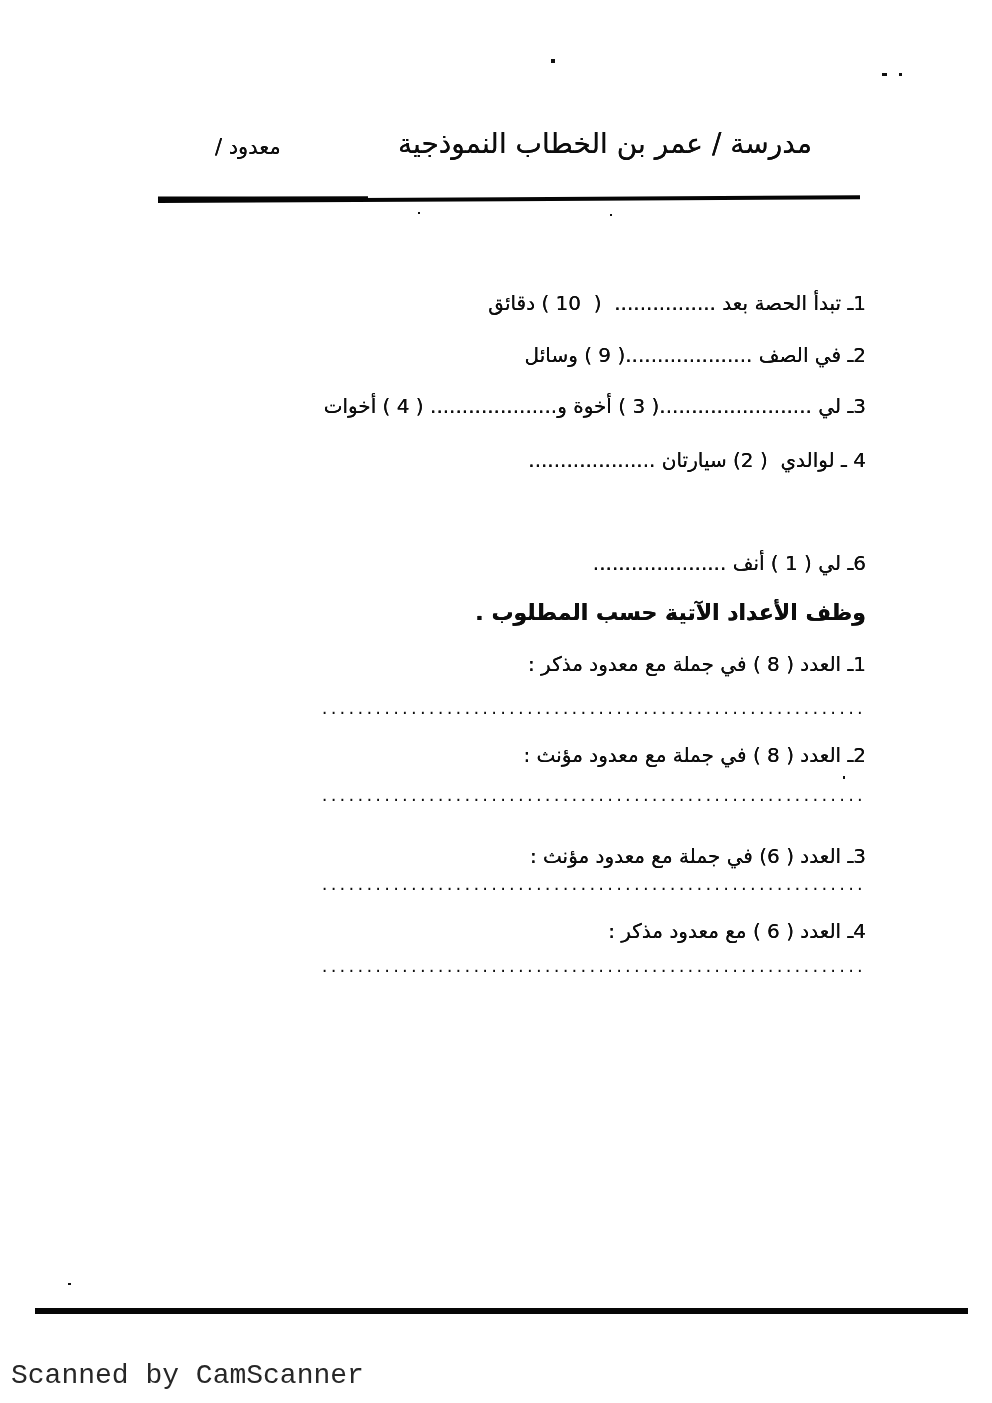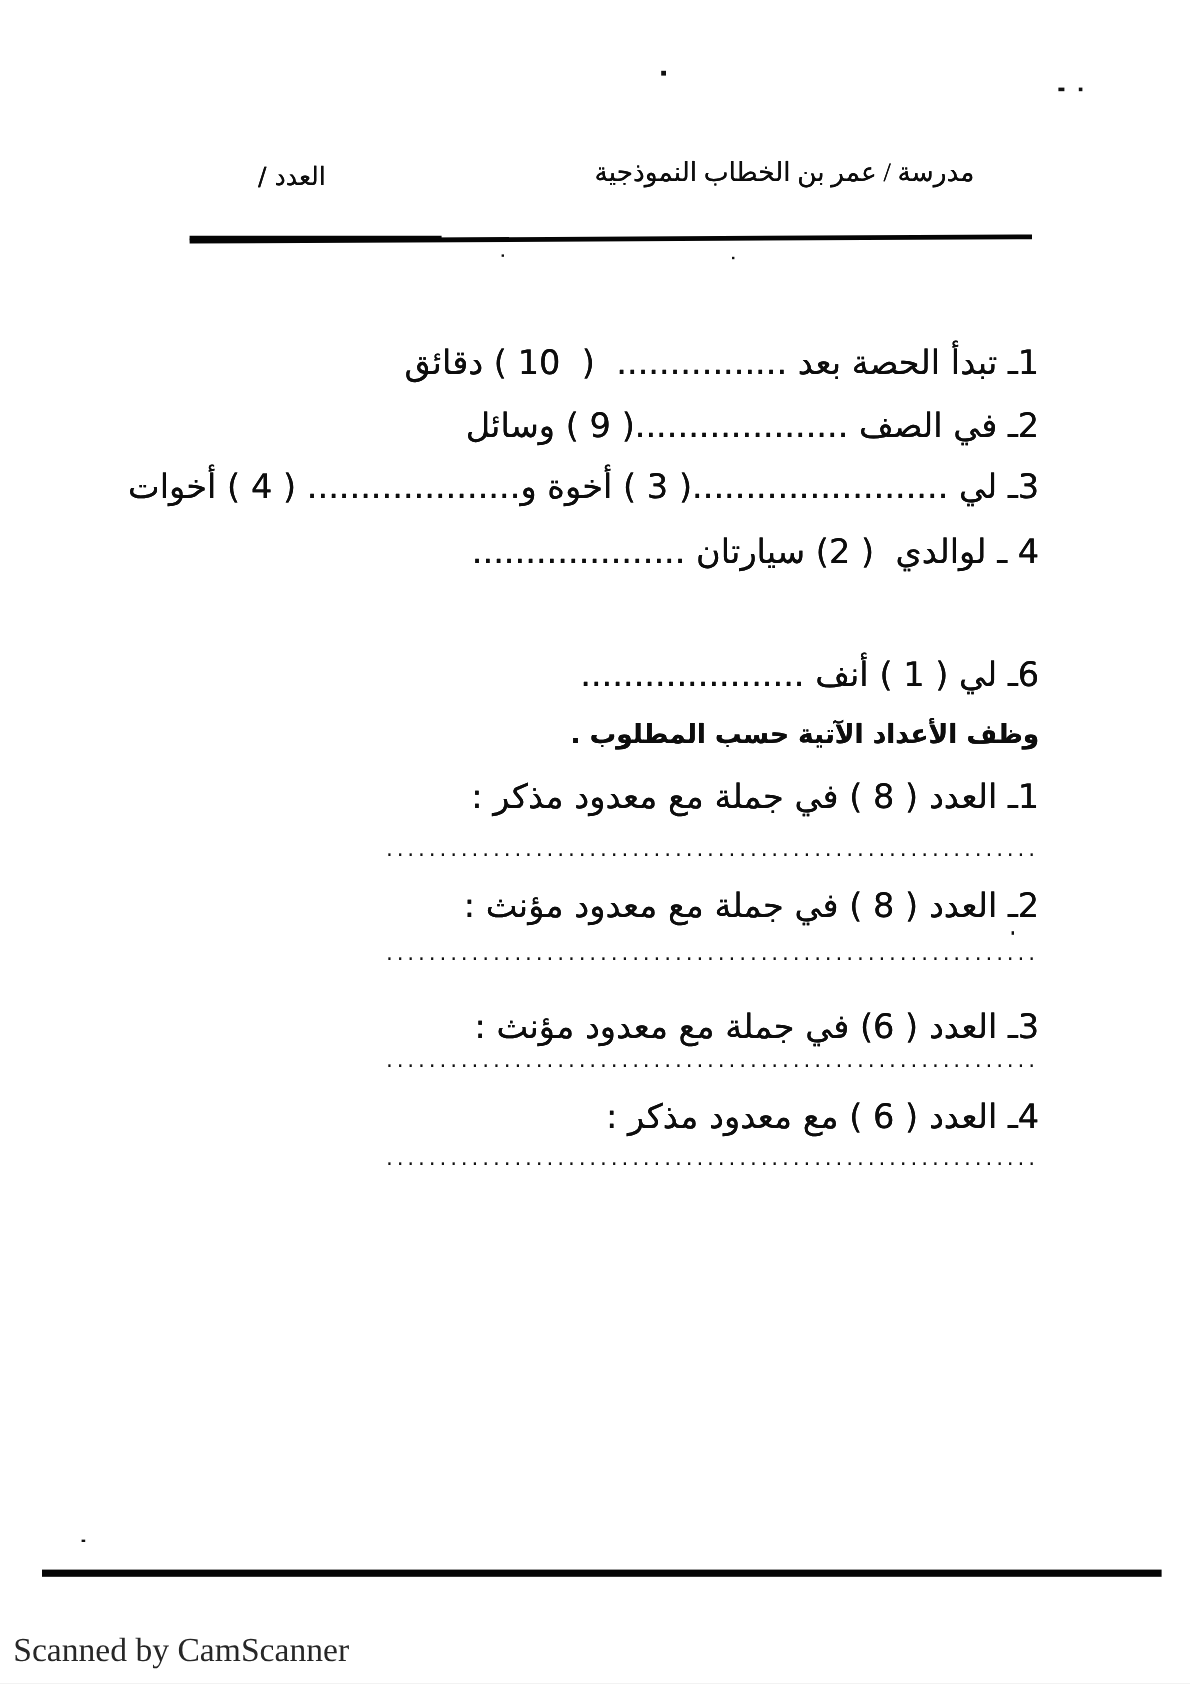--- a/index.html
+++ b/index.html
@@ -14,30 +14,29 @@
     margin: 0 auto;
     background: #ffffff;
     overflow: hidden;
     font-family: "DejaVu Sans", sans-serif;
     color: #0d0d0d;
   }
   .row {
     position: absolute;
     direction: rtl;
     white-space: pre;
-    font-size: 28px;
+    font-size: 20px;
     line-height: 26px;
     color: #0d0d0d;
     text-shadow: 0 0 0.5px #000;
   }
   .header-school {
     top: 131px;
     right: 180px;
-    font-size: 22px;
-    font-family: Liberation Serif, serif;
+    font-size: 28px;
   }
   .header-class {
     top: 134px;
     left: 215px;
     right: auto;
     font-size: 21px;
   }
   .divider {
     position: absolute;
     top: 199px;
@@ -91,21 +90,21 @@
     top: 1308px;
     left: 35px;
     width: 933px;
     height: 6px;
     background: #060606;
   }
   .scanner-credit {
     position: absolute;
     top: 1359px;
     left: 11px;
-    font-family: Liberation Serif, serif;
+    font-family: Liberation Mono, monospace;
     font-size: 28px;
     line-height: 34px;
     color: #272727;
     direction: ltr;
   }
   .speck {
     position: absolute;
     background: #111;
   }
   .speck-1 { top: 59px;   left: 551px; width: 4px; height: 4px; }
@@ -115,21 +114,21 @@
   .speck-5 { top: 214px;  left: 610px; width: 2px; height: 2px; }
   .speck-6 { top: 776px;  left: 843px; width: 2px; height: 3px; }
   .speck-7 { top: 1283px; left: 68px;  width: 3px; height: 2px; }
 </style>
 </head>
 <body>
 
 <div class="page">
 
   <div class="row header-school">مدرسة / عمر بن الخطاب النموذجية</div>
-  <div class="row header-class">العدد /</div>
+  <div class="row header-class">معدود /</div>
 
   <div class="divider">
     <div class="divider-overlap"></div>
   </div>
 
   <div class="row s1-i1">1ـ تبدأ الحصة بعد ................  (  10 ) دقائق</div>
   <div class="row s1-i2">2ـ في الصف ....................( 9 ) وسائل</div>
   <div class="row s1-i3">3ـ لي ........................( 3 ) أخوة و.................... ( 4 ) أخوات</div>
   <div class="row s1-i4">4 ـ لوالدي  ( 2) سيارتان ....................</div>
   <div class="row s1-i6">6ـ لي ( 1 ) أنف .....................</div>

